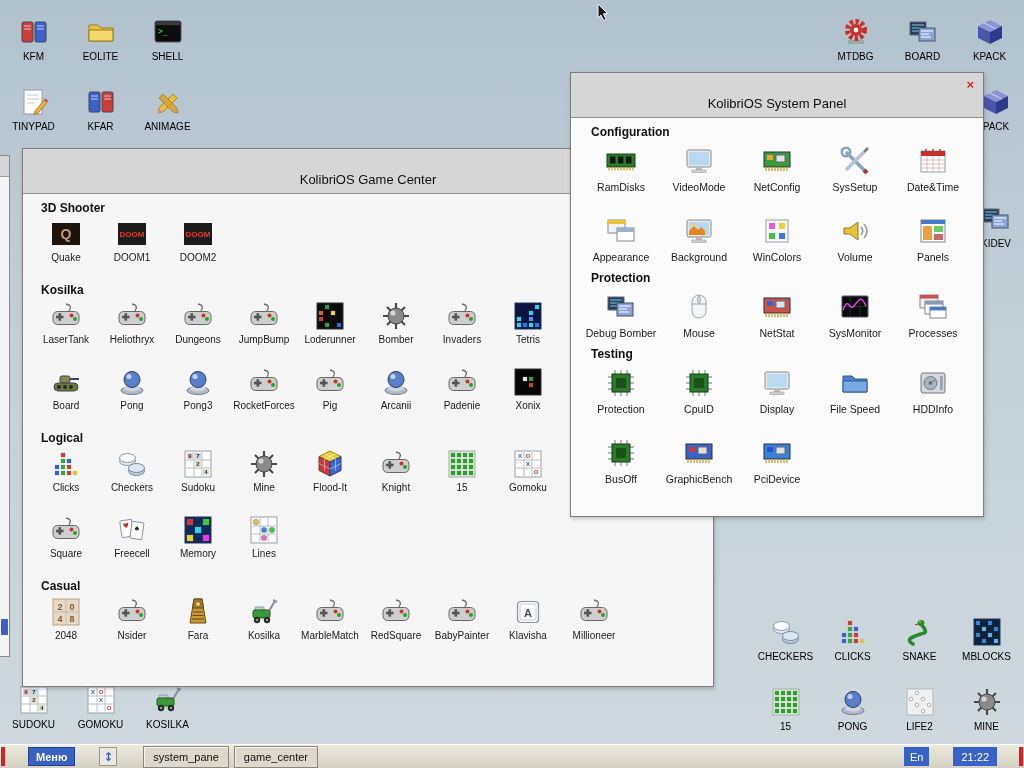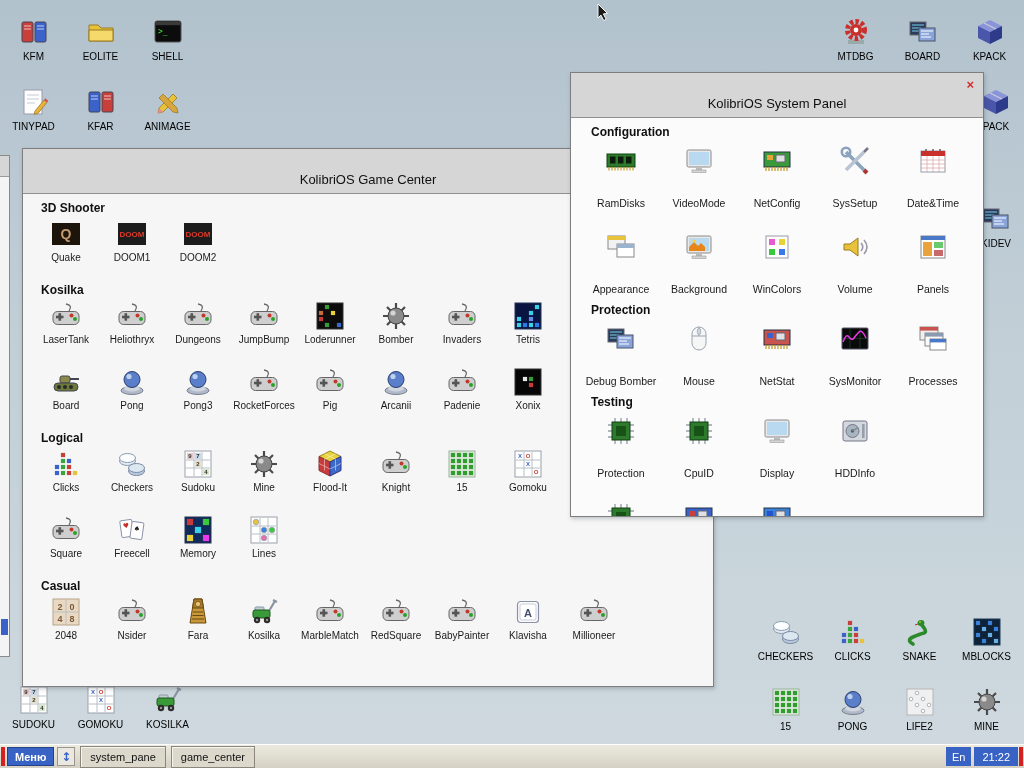--- a/index.html
+++ b/index.html
@@ -33,25 +33,25 @@
   .icon-row{display:flex;align-items:flex-start;}
   #gc-window .icon-row{padding-left:10px;margin-top:3px;}
   #gc-window .icon-row.second{margin-top:21px;}
   .gcell{width:66px;display:flex;flex-direction:column;align-items:center;flex:0 0 66px;}
   .glabel{font-size:10px;color:#1a1a1a;margin-top:2px;white-space:nowrap;}
   #sp-window .sec-h{margin:8px 0 0 20px;}
   #sp-window .sec-h.first{margin-top:7px;}
   #sp-window .icon-row{padding-left:11px;margin-top:6px;}
   #sp-window .icon-row.second{margin-top:22px;}
   .pcell{width:78px;display:flex;flex-direction:column;align-items:center;flex:0 0 78px;}
-  .plabel{font-size:10.5px;color:#1a1a1a;margin-top:20px;white-space:nowrap;text-align:right;}
+  .plabel{font-size:10.5px;color:#1a1a1a;margin-top:4px;white-space:nowrap;text-align:right;}
   
   .taskbar{position:absolute;left:0;bottom:0;width:1024px;height:23px;z-index:40;
       background:linear-gradient(#eceade,#d4d0c4);border-top:1px solid #ffffff;
-      display:flex;align-items:center;}
+      display:flex;align-items:center;gap:21px;}
   .tb-red{width:4px;height:19px;background:#d42222;margin:0 1px;flex:0 0 4px;}
   #menu-btn{height:19px;background:#3862c4;color:#fff;font-size:11px;font-weight:bold;
       border:1px solid #24418a;padding:0 7px;margin-left:1px;font-family:"Liberation Sans",sans-serif;}
   #tray-btn{height:19px;width:18px;background:#eae8e0;border:1px solid #9a968c;color:#3862c4;
       font-weight:bold;font-size:12px;margin-left:3px;padding:0;line-height:1;
       font-family:"DejaVu Sans",sans-serif;}
   .task-btn{height:22px;background:#dcd8cc;border:1px solid #8a867c;box-shadow:inset 1px 1px 0 #f7f5ee;
       color:#111;font-size:11px;padding:0 9px;margin-left:5px;font-family:"Liberation Sans",sans-serif;}
   .tb-spacer{flex:1;}
   .tb-lang,.tb-clock{height:19px;background:#3862c4;color:#fff;font-size:11px;
@@ -1111,20 +1111,29 @@
               <rect x="6" y="7" width="20" height="13" fill="#b8d9f0"></rect>
               <rect x="13" y="22" width="6" height="3" fill="#bdbdbd"></rect>
               <rect x="9" y="25" width="14" height="2.5" fill="#d5d5d5" stroke="#999" stroke-width="0.6"></rect>
             </svg>
           </div>
           <div class="plabel">Display</div>
         </div>
         <div class="pcell">
           <div class="tile">
             <svg viewBox="0 0 32 32" width="32" height="32" xmlns="http://www.w3.org/2000/svg">
+              <path d="M4 9h9l3 3h12v13H4z" fill="#4a82c9" stroke="#2a5a9a"></path>
+              <path d="M4 14h24v11H4z" fill="#7aa8e0" stroke="#2a5a9a"></path>
+            </svg>
+          </div>
+          <div class="plabel">File Speed</div>
+        </div>
+        <div class="pcell">
+          <div class="tile">
+            <svg viewBox="0 0 32 32" width="32" height="32" xmlns="http://www.w3.org/2000/svg">
               <rect x="4" y="6" width="24" height="20" rx="2" fill="#d2d8de" stroke="#778"></rect>
               <circle cx="13.5" cy="16" r="6.5" fill="#aab5c2" stroke="#778"></circle>
               <circle cx="13.5" cy="16" r="1.8" fill="#556666"></circle>
               <path d="M13.5 16l5.5-3.5" stroke="#788" stroke-width="1.4"></path>
               <rect x="23" y="9" width="2.6" height="14" fill="#96a0ac"></rect>
             </svg>
           </div>
           <div class="plabel">HDDInfo</div>
         </div>
       </div>

